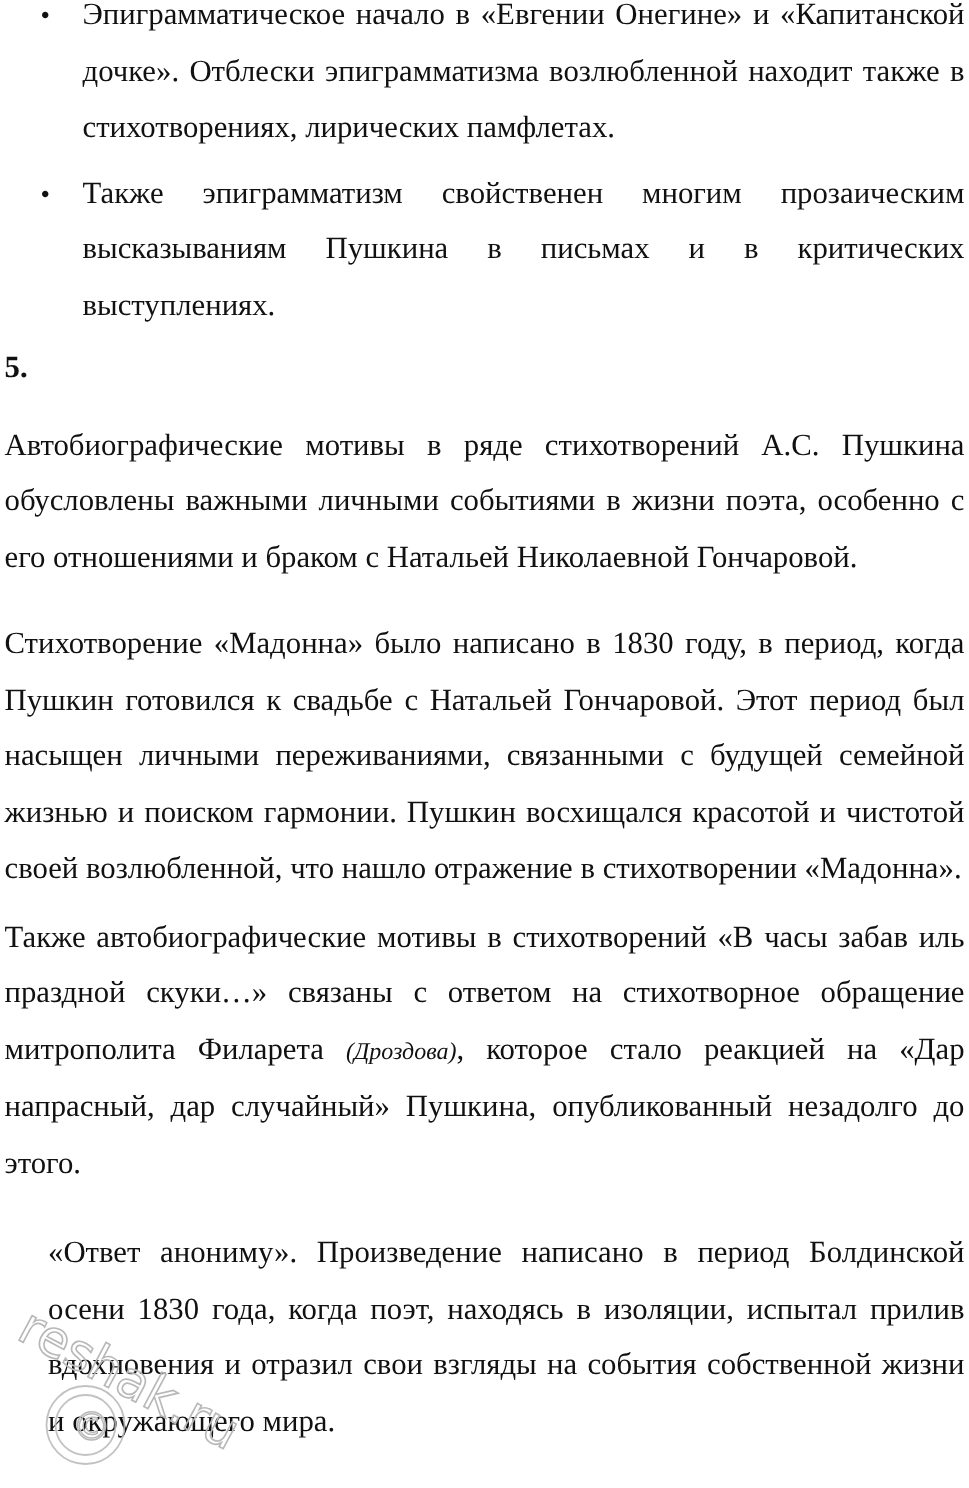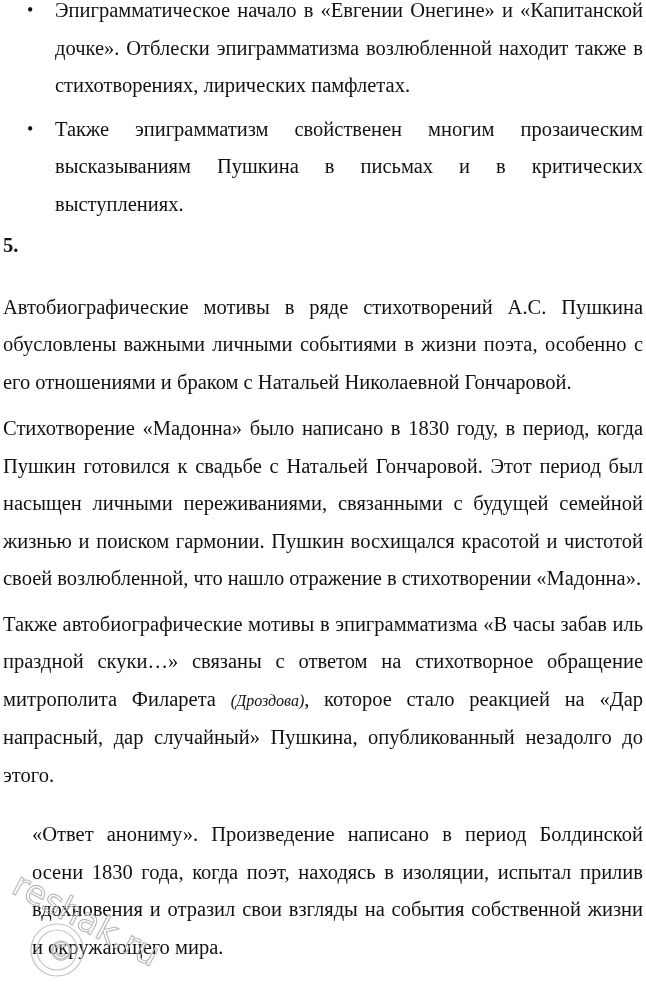--- a/index.html
+++ b/index.html
@@ -46,22 +46,22 @@
       line-height: 37.5px;
       margin-top: 4px;
     }
     .para {
       margin: 0;
       padding-left: 3px;
       padding-right: 3px;
       text-align: justify;
       line-height: 37.5px;
     }
-    .p1 { margin-top: 24px; }
-    .p2 { margin-top: 9px; }
+    .p1 { margin-top: 14px; }
+    .p2 { margin-top: 20px; }
     .p3 { margin-top: 8px; }
     .p4 { margin-top: 22px; padding-left: 32px; }
     .bold { font-weight: normal; }
     .small-italic { font-style: italic; font-size: 16px; margin-top: 22px; }
     .watermark {
       position: absolute;
       left: 2px;
       top: 862px;
       width: 170px;
       height: 130px;
@@ -83,21 +83,21 @@
 
   <p class="section-number">5.</p>
 
   <p class="para p1">Автобиографические мотивы в ряде стихотворений А.С. Пушкина обусловлены важными личными событиями в жизни поэта, особенно с его отношениями и браком с Натальей Николаевной Гончаровой.</p>
 
   <p class="para p2">
     <span>Стихотворение «</span><span class="bold">Мадонна</span><span>» было написано в 1830 году, в период, когда Пушкин готовился к свадьбе с Натальей Гончаровой. Этот период был насыщен личными переживаниями, связанными с будущей семейной жизнью и поиском гармонии. Пушкин восхищался красотой и чистотой своей возлюбленной, что нашло отражение в стихотворении «Мадонна».</span>
   </p>
 
   <p class="para p3">
-    <span>Также автобиографические мотивы в эпиграмматизма </span><span class="bold">«В часы забав иль праздной скуки…»</span><span> связаны с ответом на стихотворное обращение митрополита Филарета </span><span class="small-italic">(Дроздова)</span><span>, которое стало реакцией на «Дар напрасный, дар случайный» Пушкина, опубликованный незадолго до этого.</span>
+    <span>Также автобиографические мотивы в стихотворений </span><span class="bold">«В часы забав иль праздной скуки…»</span><span> связаны с ответом на стихотворное обращение митрополита Филарета </span><span class="small-italic">(Дроздова)</span><span>, которое стало реакцией на «Дар напрасный, дар случайный» Пушкина, опубликованный незадолго до этого.</span>
   </p>
 
   <p class="para p4">
     <span class="bold">«Ответ анониму»</span><span>. Произведение написано в период Болдинской осени 1830 года, когда поэт, находясь в изоляции, испытал прилив вдохновения и отразил свои взгляды на события собственной жизни и окружающего мира.</span>
   </p>
 </div>
 
 <svg class="watermark" viewBox="0 0 170 130" xmlns="http://www.w3.org/2000/svg">
   <g fill="none" stroke="#b8b8b8" stroke-width="1.2" opacity="0.85">
     <circle cx="55" cy="88" r="26"></circle>

